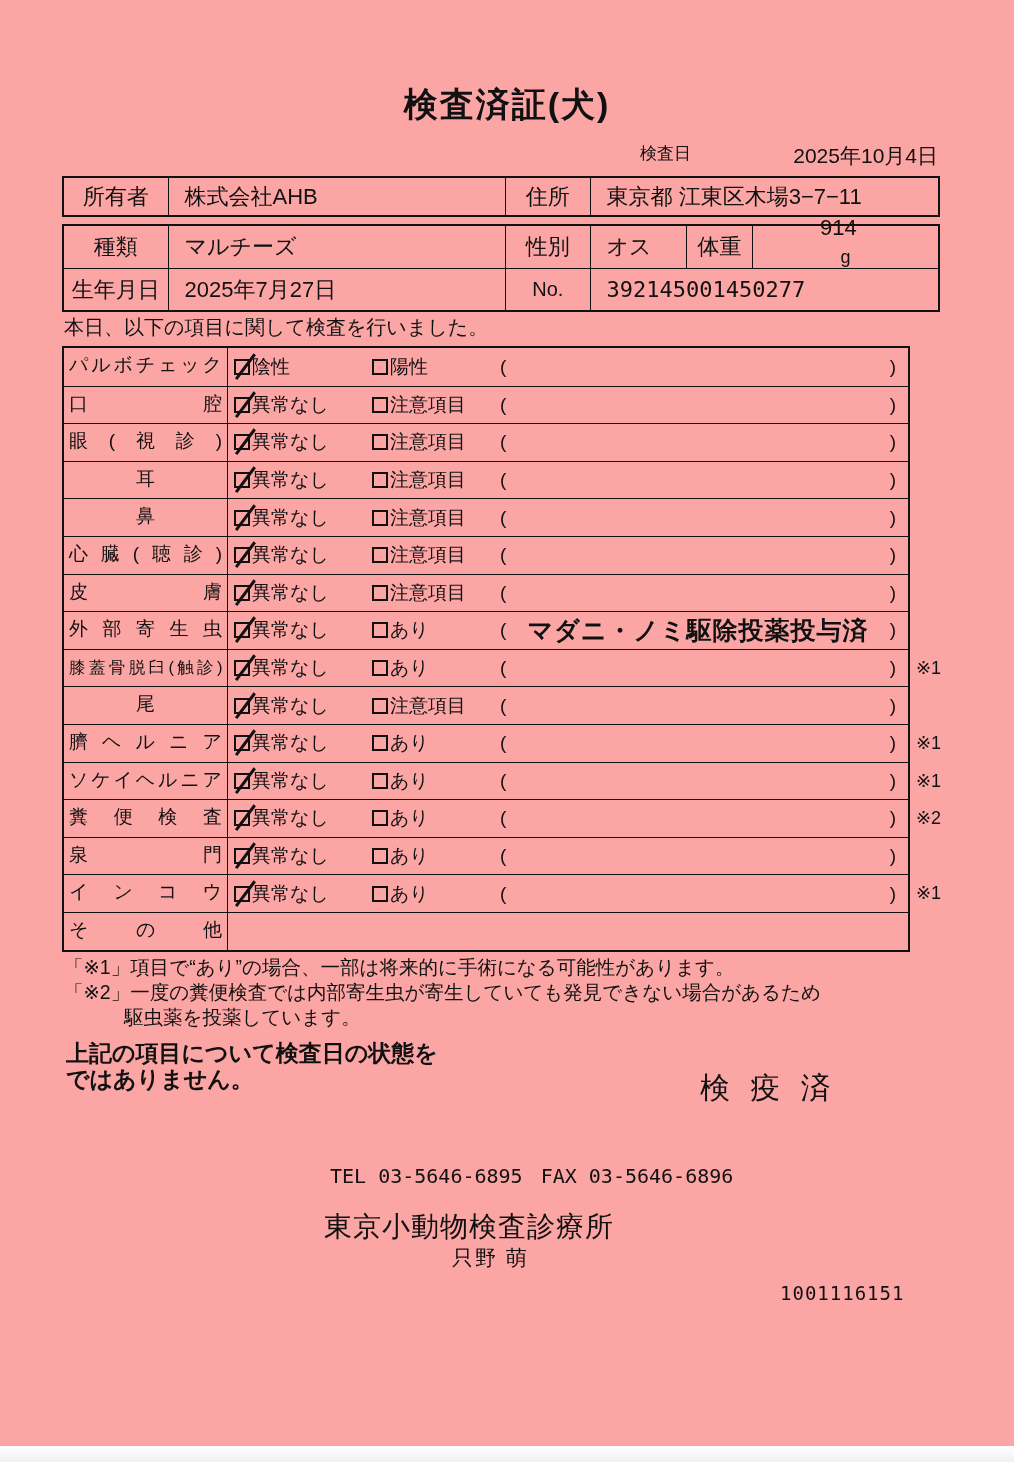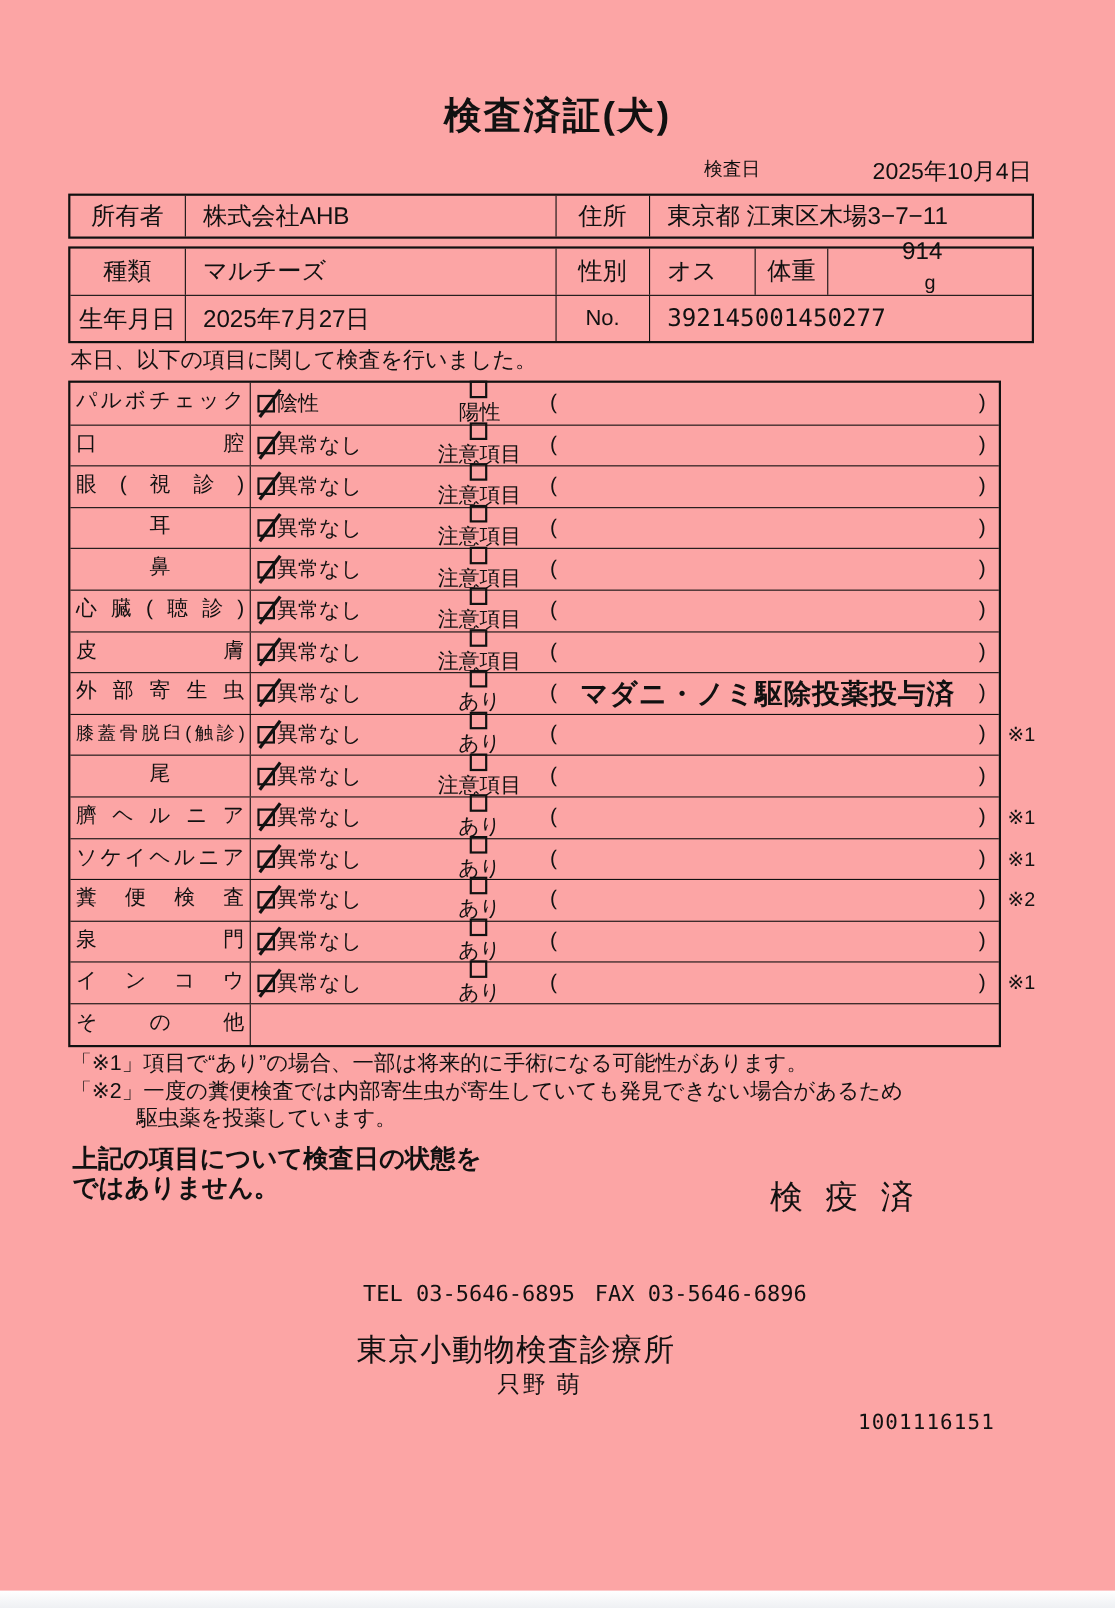--- a/index.html
+++ b/index.html
@@ -39,21 +39,21 @@
   .etable { position:absolute; top:346px; left:62px; width:848px; border:2px solid #111; }
   .erow { position:relative; display:flex; height:37.6px; }
   .erow + .erow { border-top:1.5px solid #111; }
   .elabel { width:164px; border-right:1.5px solid #111; padding:0 5px;
             font-size:19px; line-height:34.5px; white-space:nowrap; overflow:hidden;
             text-align:justify; text-align-last:justify; text-justify:inter-character; }
   .elabel.c { text-align:center; text-align-last:center; }
   .elabel.s { font-size:16.5px; letter-spacing:-0.5px; }
   .econtent { flex:1; display:flex; align-items:center; padding-left:6px; font-size:19px; }
   .opt { display:flex; align-items:center; white-space:nowrap; }
-  .opt1 { width:138px; } .opt2 { width:128px;flex-direction:column; }
+  .opt1 { width:138px; } .opt2 { width:128px; }
   .cb { width:16px; height:16px; border:2px solid #111; display:inline-block;
         position:relative; flex:none; margin-right:2px; }
   .cb.checked::after { content:""; position:absolute; left:8px; top:-10px; width:2.5px;
         height:31px; background:#111; transform:rotate(37deg); }
   .parens { flex:1; display:flex; align-items:center; justify-content:space-between;
             padding-right:12px; }
   .parens .ptext { flex:1; text-align:center; font-size:25px; font-weight:600; letter-spacing:1px; }
   .rownote { position:absolute; right:-40px; top:0; width:38px; line-height:37.6px;
              font-size:18px; text-align:left; padding-left:6px; }
 

